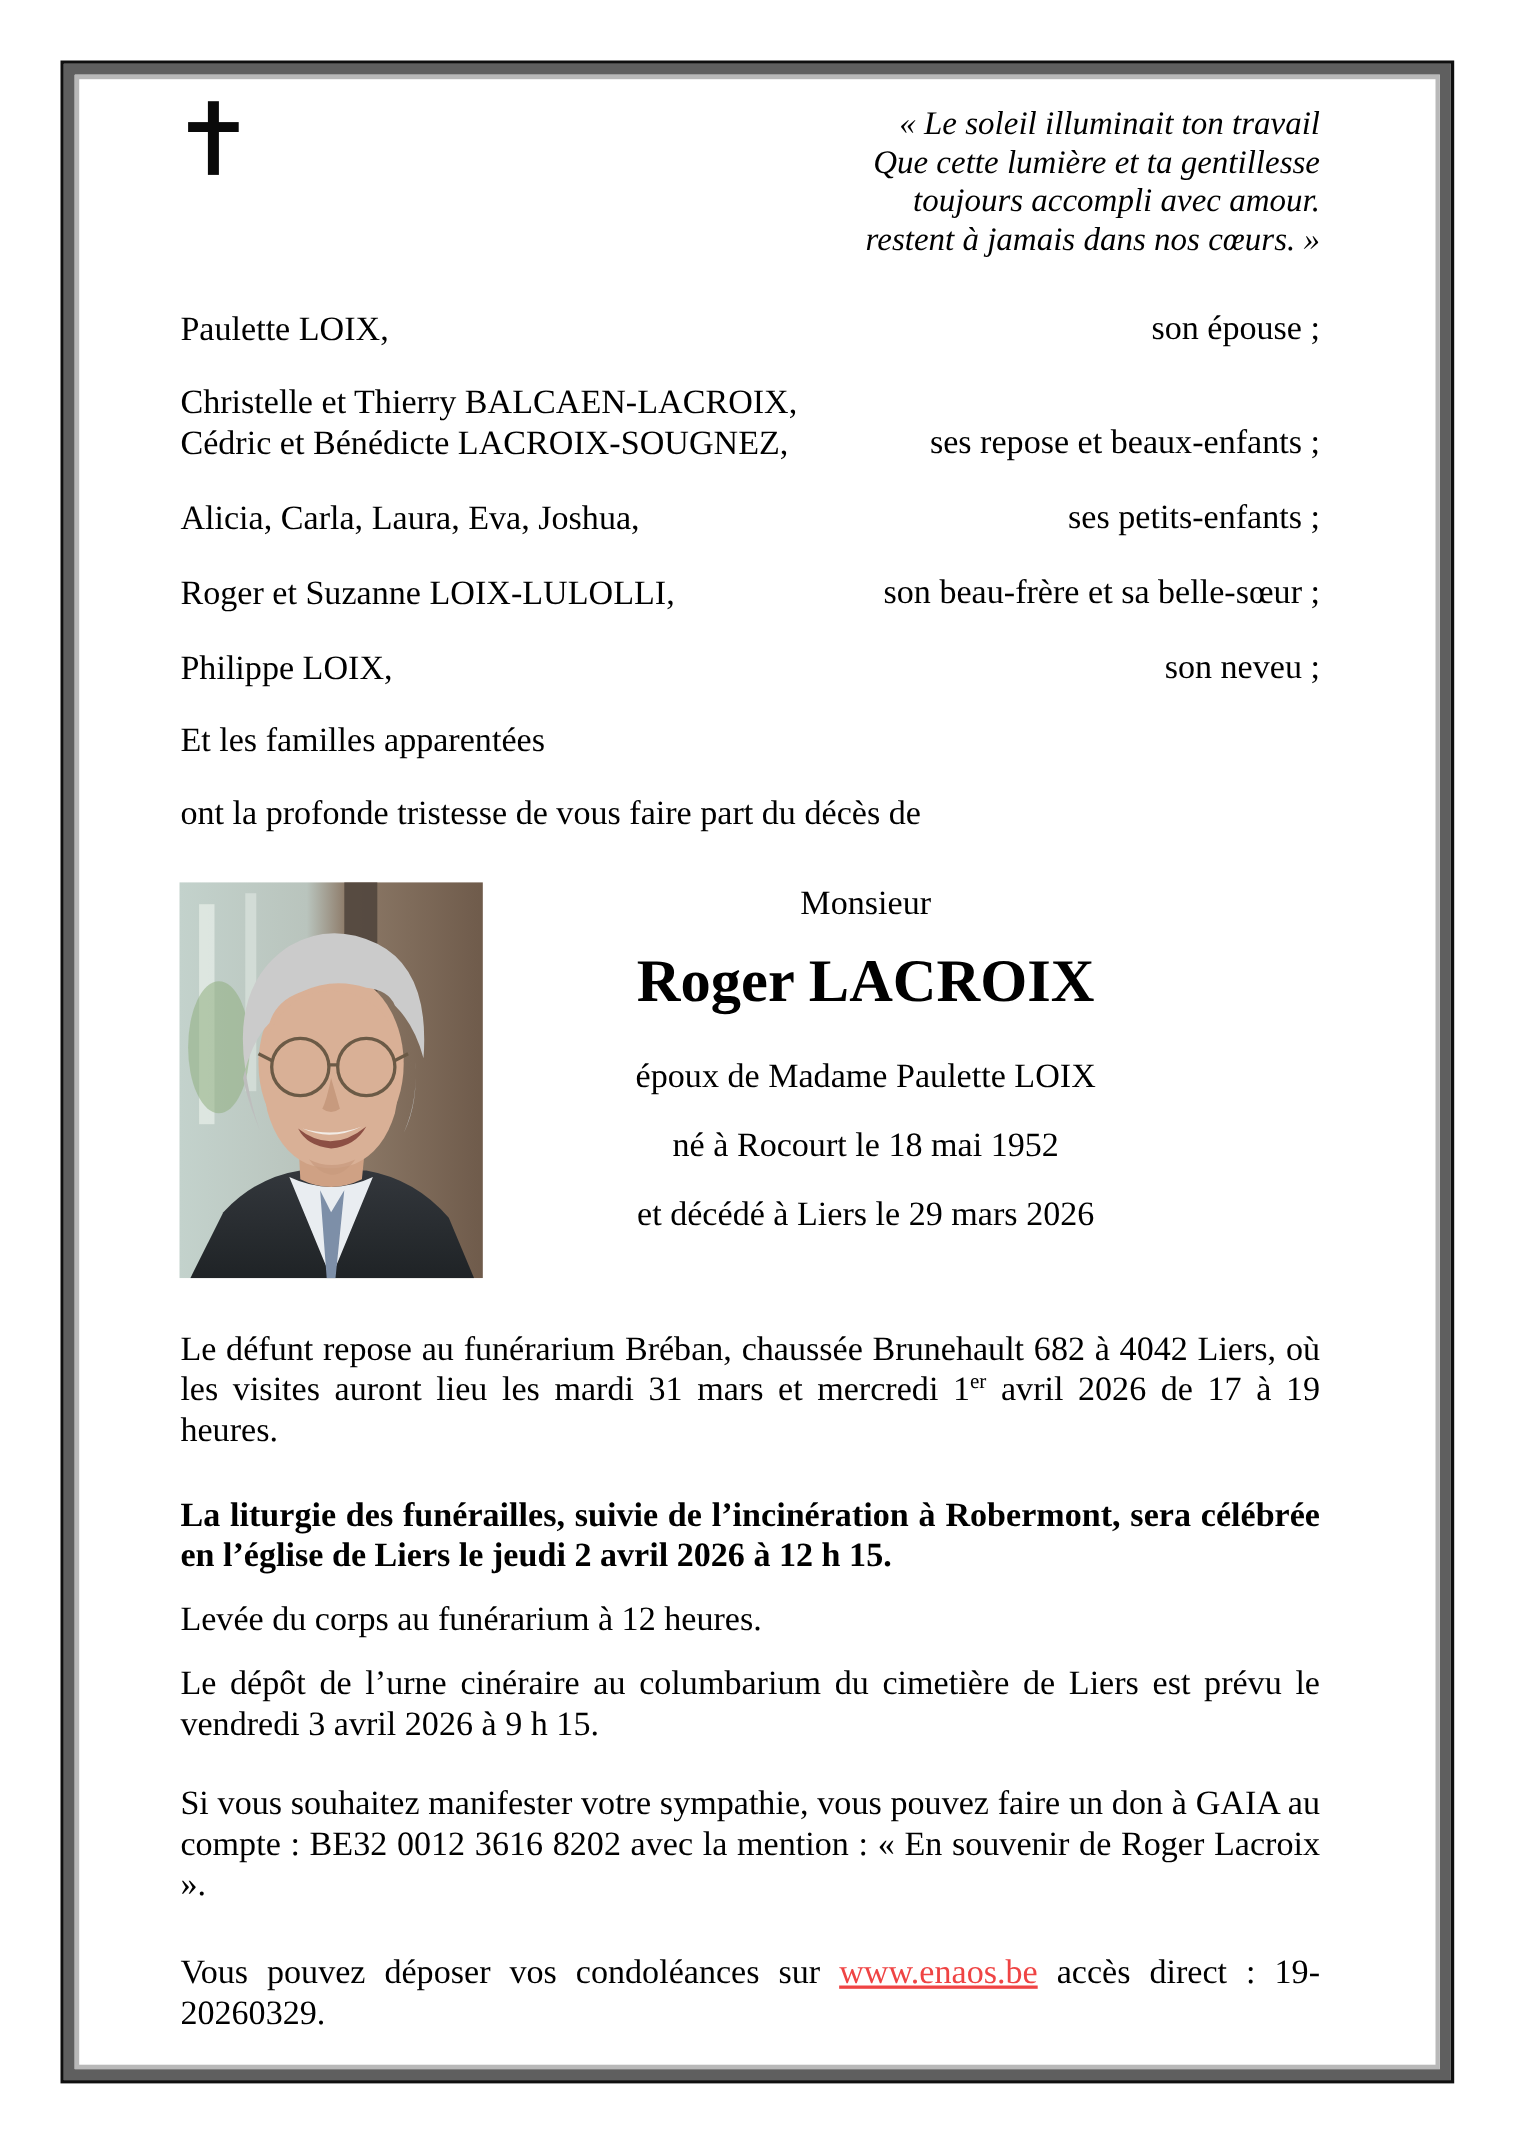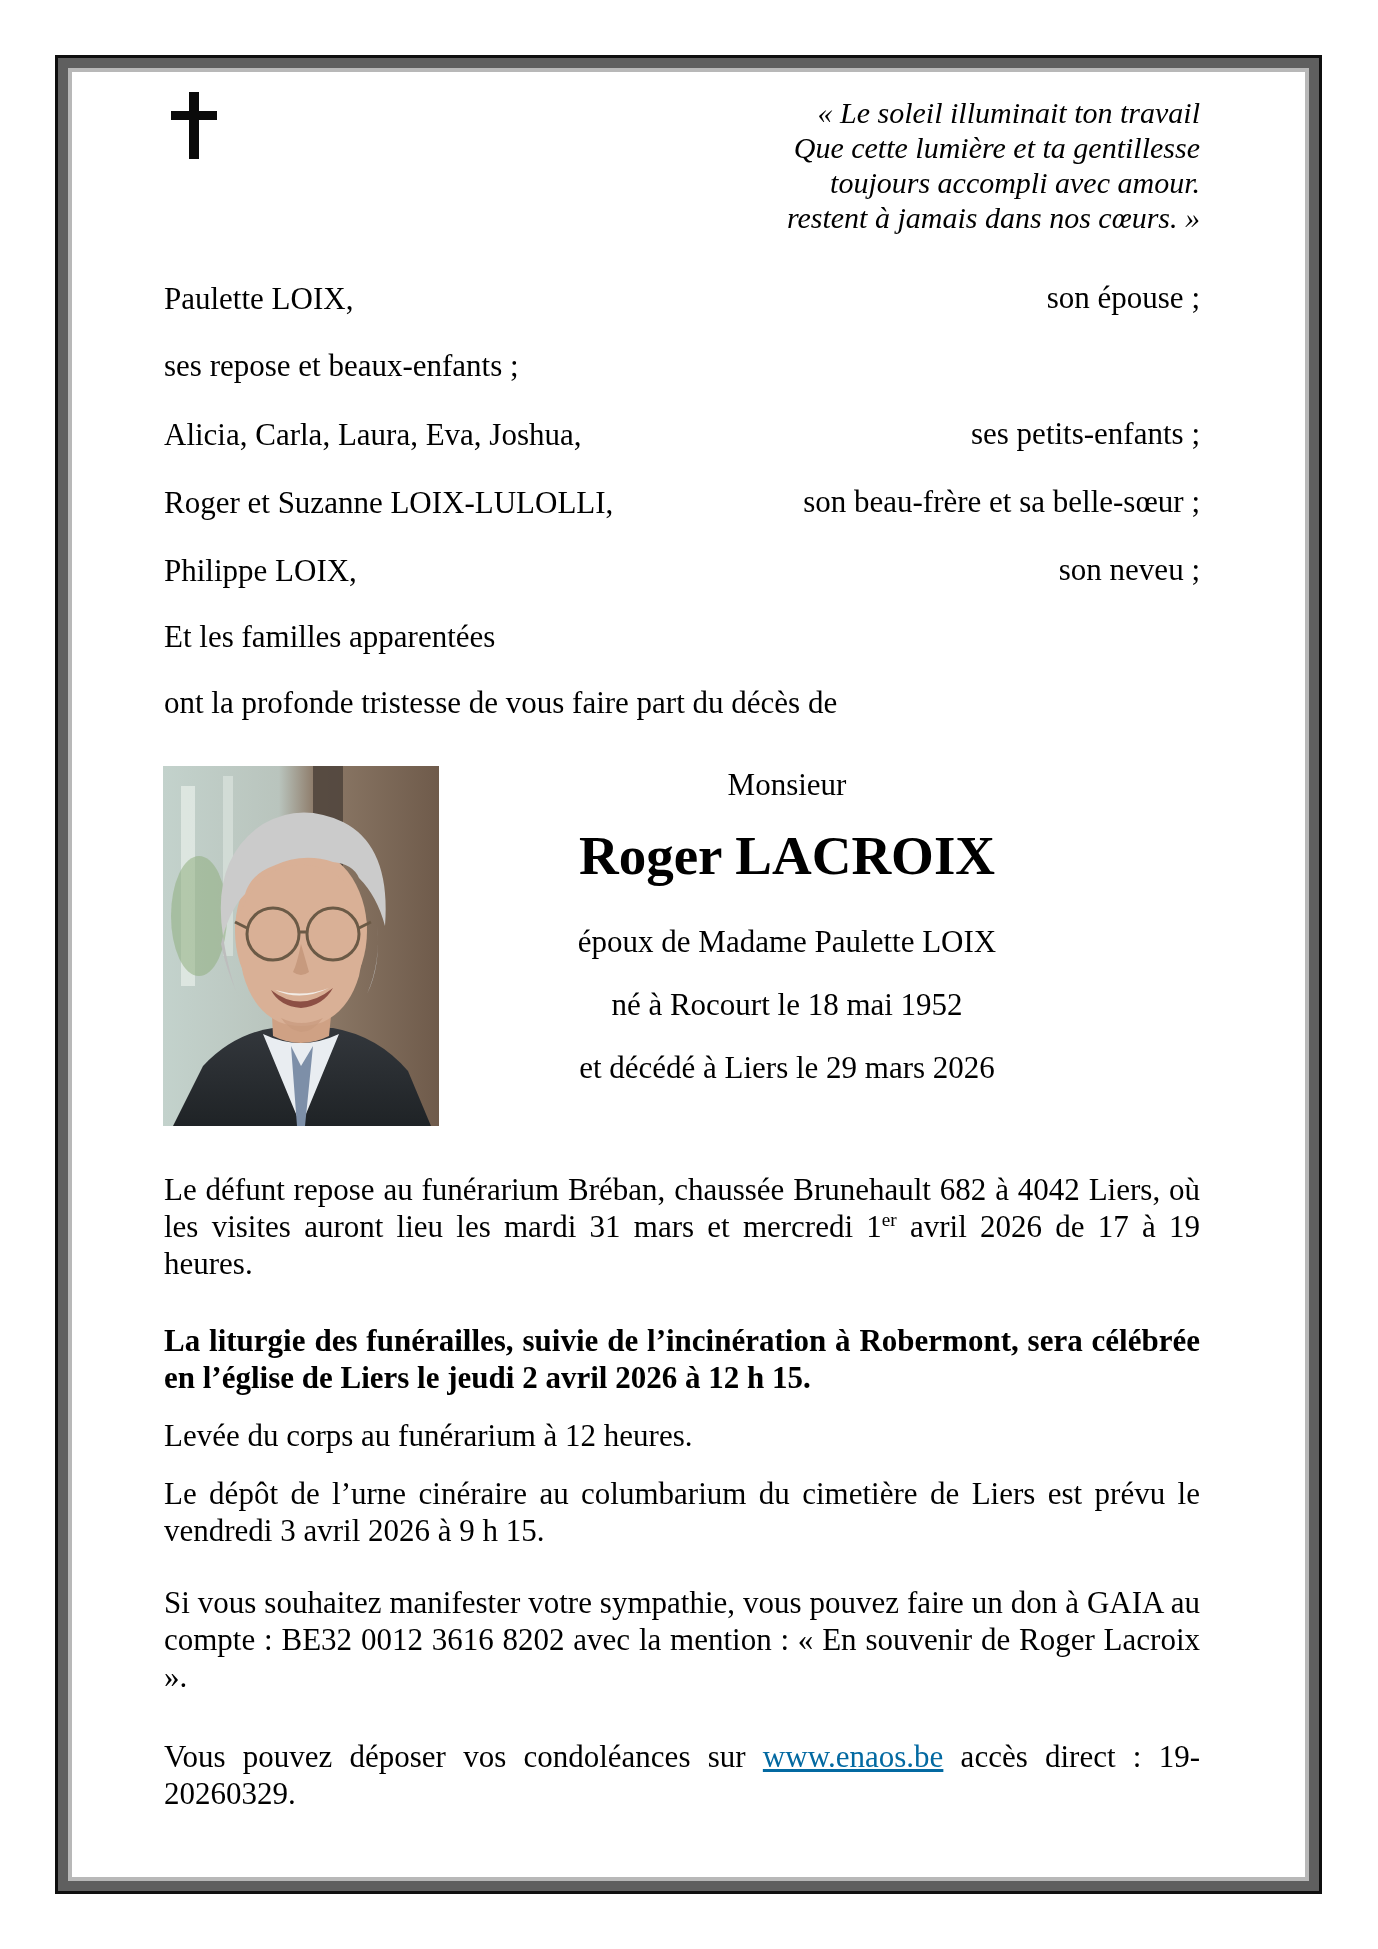--- a/index.html
+++ b/index.html
@@ -54,21 +54,21 @@
 
   
   .paragraphs p{margin:0;text-align:justify;}
   .p-repose{margin-top:45px !important;}
   .p-liturgie{margin-top:40px !important;font-weight:bold;}
   .p-levee{margin-top:21px !important;text-align:center;}
   .p-depot{margin-top:21px !important;}
   .p-don{margin-top:35px !important;}
   .p-condoleances{margin-top:43px !important;}
   sup.ord{font-size:0.62em;line-height:0;vertical-align:super;}
-  a.enaos{color:#0369a1;text-decoration:underline;cursor:pointer;}
+  a.enaos{color:#ef4444;text-decoration:underline;cursor:pointer;}
 </style>
 </head>
 <body>
 
 <div class="page">
   <div class="frame-outer">
     <div class="frame-mid">
       <div class="frame-inner">
         <div class="content">
 
@@ -84,20 +84,24 @@
               <div>restent à jamais dans nos cœurs. »</div>
             </div>
           </div>
 
           <div class="family">
             <div class="family-row">
               <span class="names">Paulette LOIX,</span>
               <span class="relation">son épouse ;</span>
             </div>
             <div class="family-row">
+              <span class="names">
+                <div>Christelle et Thierry BALCAEN-LACROIX,</div>
+                <div>Cédric et Bénédicte LACROIX-SOUGNEZ,</div>
+              </span>
               <span class="relation">ses repose et beaux-enfants ;</span>
             </div>
             <div class="family-row">
               <span class="names">Alicia, Carla, Laura, Eva, Joshua,</span>
               <span class="relation">ses petits-enfants ;</span>
             </div>
             <div class="family-row">
               <span class="names">Roger et Suzanne LOIX-LULOLLI,</span>
               <span class="relation">son beau-frère et sa belle-sœur ;</span>
             </div>

